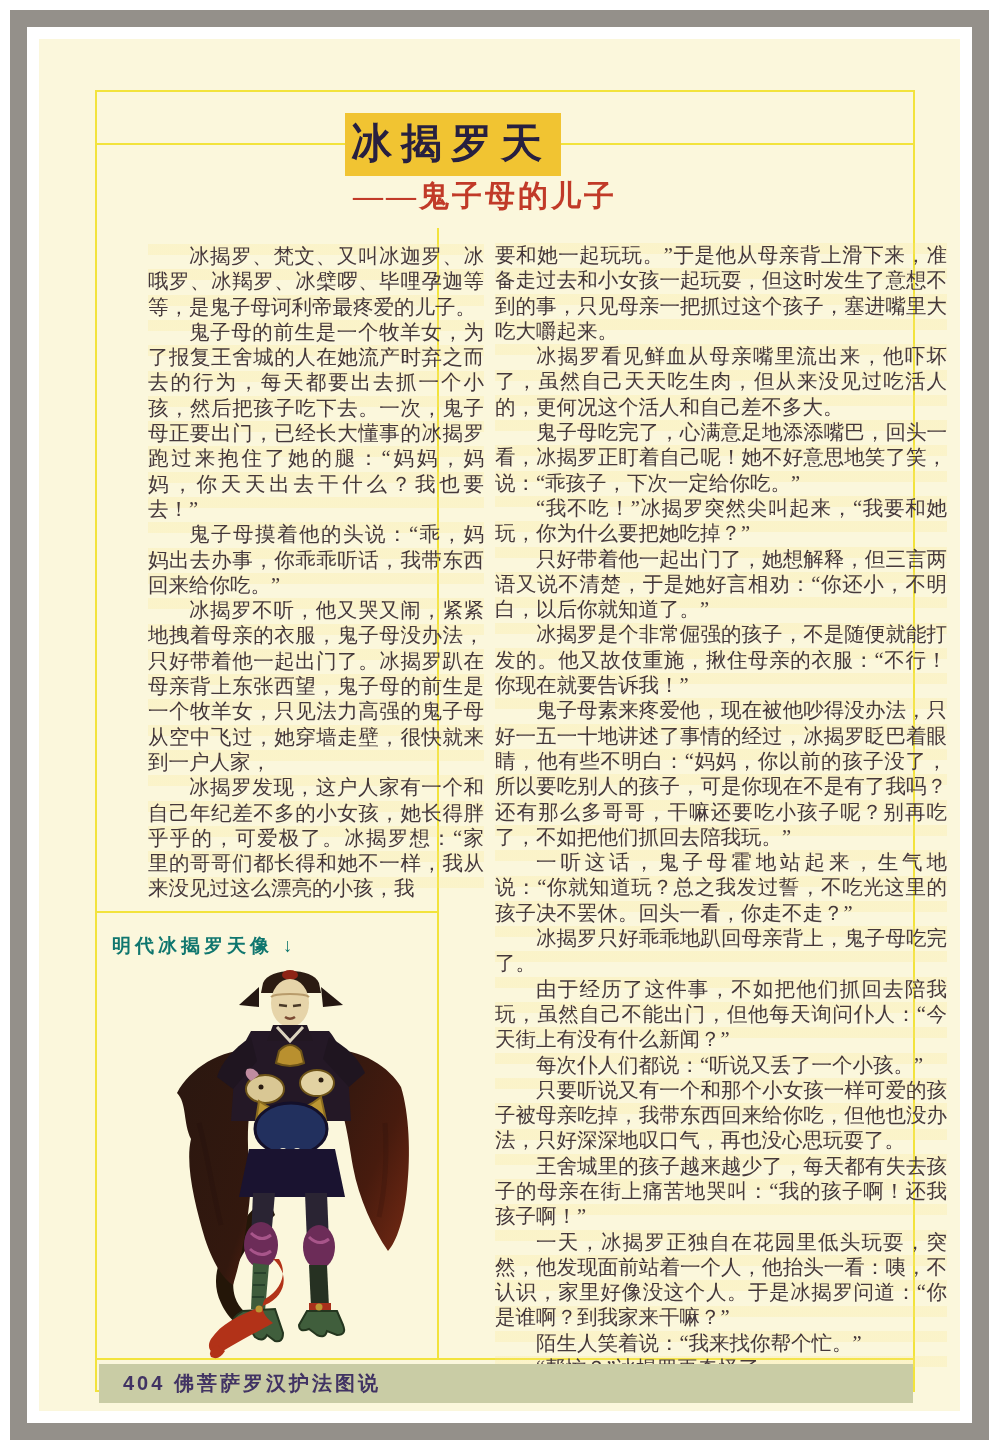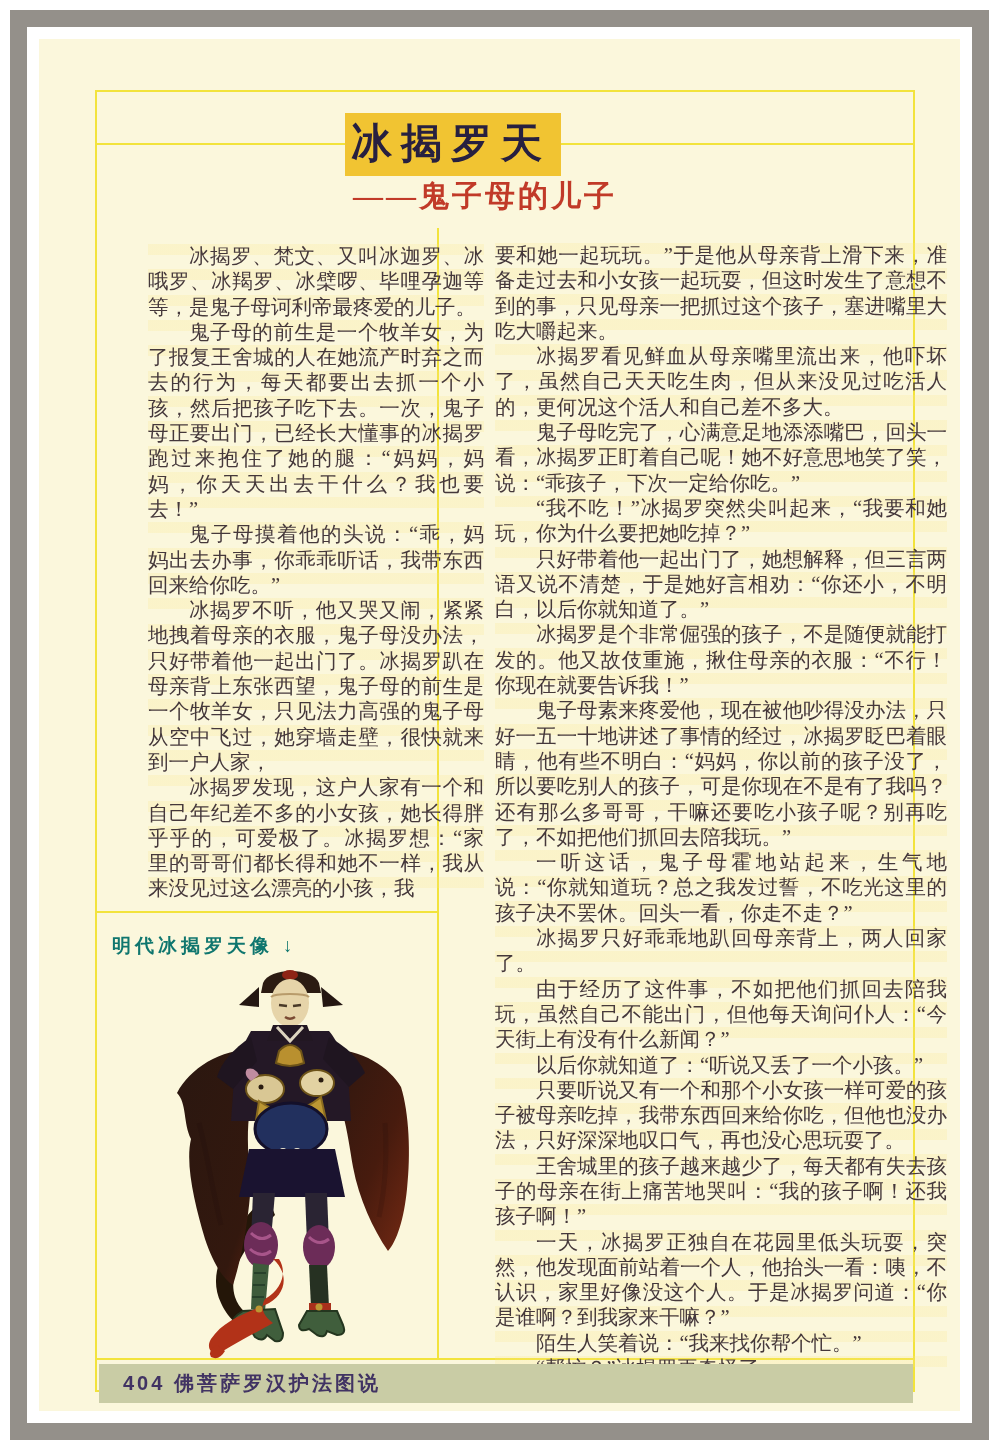--- a/index.html
+++ b/index.html
@@ -95,23 +95,23 @@
 
   <div class="col col-right">
     <p class="no-indent">要和她一起玩玩。”于是他从母亲背上滑下来，准备走过去和小女孩一起玩耍，但这时发生了意想不到的事，只见母亲一把抓过这个孩子，塞进嘴里大吃大嚼起来。</p>
     <p>冰揭罗看见鲜血从母亲嘴里流出来，他吓坏了，虽然自己天天吃生肉，但从来没见过吃活人的，更何况这个活人和自己差不多大。</p>
     <p>鬼子母吃完了，心满意足地添添嘴巴，回头一看，冰揭罗正盯着自己呢！她不好意思地笑了笑，说：“乖孩子，下次一定给你吃。”</p>
     <p>“我不吃！”冰揭罗突然尖叫起来，“我要和她玩，你为什么要把她吃掉？”</p>
     <p>只好带着他一起出门了，她想解释，但三言两语又说不清楚，于是她好言相劝：“你还小，不明白，以后你就知道了。”</p>
     <p>冰揭罗是个非常倔强的孩子，不是随便就能打发的。他又故伎重施，揪住母亲的衣服：“不行！你现在就要告诉我！”</p>
     <p>鬼子母素来疼爱他，现在被他吵得没办法，只好一五一十地讲述了事情的经过，冰揭罗眨巴着眼睛，他有些不明白：“妈妈，你以前的孩子没了，所以要吃别人的孩子，可是你现在不是有了我吗？还有那么多哥哥，干嘛还要吃小孩子呢？别再吃了，不如把他们抓回去陪我玩。”</p>
     <p>一听这话，鬼子母霍地站起来，生气地说：“你就知道玩？总之我发过誓，不吃光这里的孩子决不罢休。回头一看，你走不走？”</p>
-    <p>冰揭罗只好乖乖地趴回母亲背上，两人回家了。</p>
+    <p>冰揭罗只好乖乖地趴回母亲背上，鬼子母吃完了。</p>
     <p>由于经历了这件事，不如把他们抓回去陪我玩，虽然自己不能出门，但他每天询问仆人：“今天街上有没有什么新闻？”</p>
-    <p>以后你就知道了：“听说又丢了一个小孩。”</p>
+    <p>每次仆人们都说：“听说又丢了一个小孩。”</p>
     <p>只要听说又有一个和那个小女孩一样可爱的孩子被母亲吃掉，我带东西回来给你吃，但他也没办法，只好深深地叹口气，再也没心思玩耍了。</p>
     <p>王舍城里的孩子越来越少了，每天都有失去孩子的母亲在街上痛苦地哭叫：“我的孩子啊！还我孩子啊！”</p>
     <p>一天，冰揭罗正独自在花园里低头玩耍，突然，他发现面前站着一个人，他抬头一看：咦，不认识，家里好像没这个人。于是冰揭罗问道：“你是谁啊？到我家来干嘛？”</p>
     <p>陌生人笑着说：“我来找你帮个忙。”</p>
     <p>“帮忙？”冰揭罗更奇怪了。</p>
   </div>
 
   <div class="fig-caption">
     <span>明代冰揭罗天像</span><span class="arrow">↓</span>
   </div>

